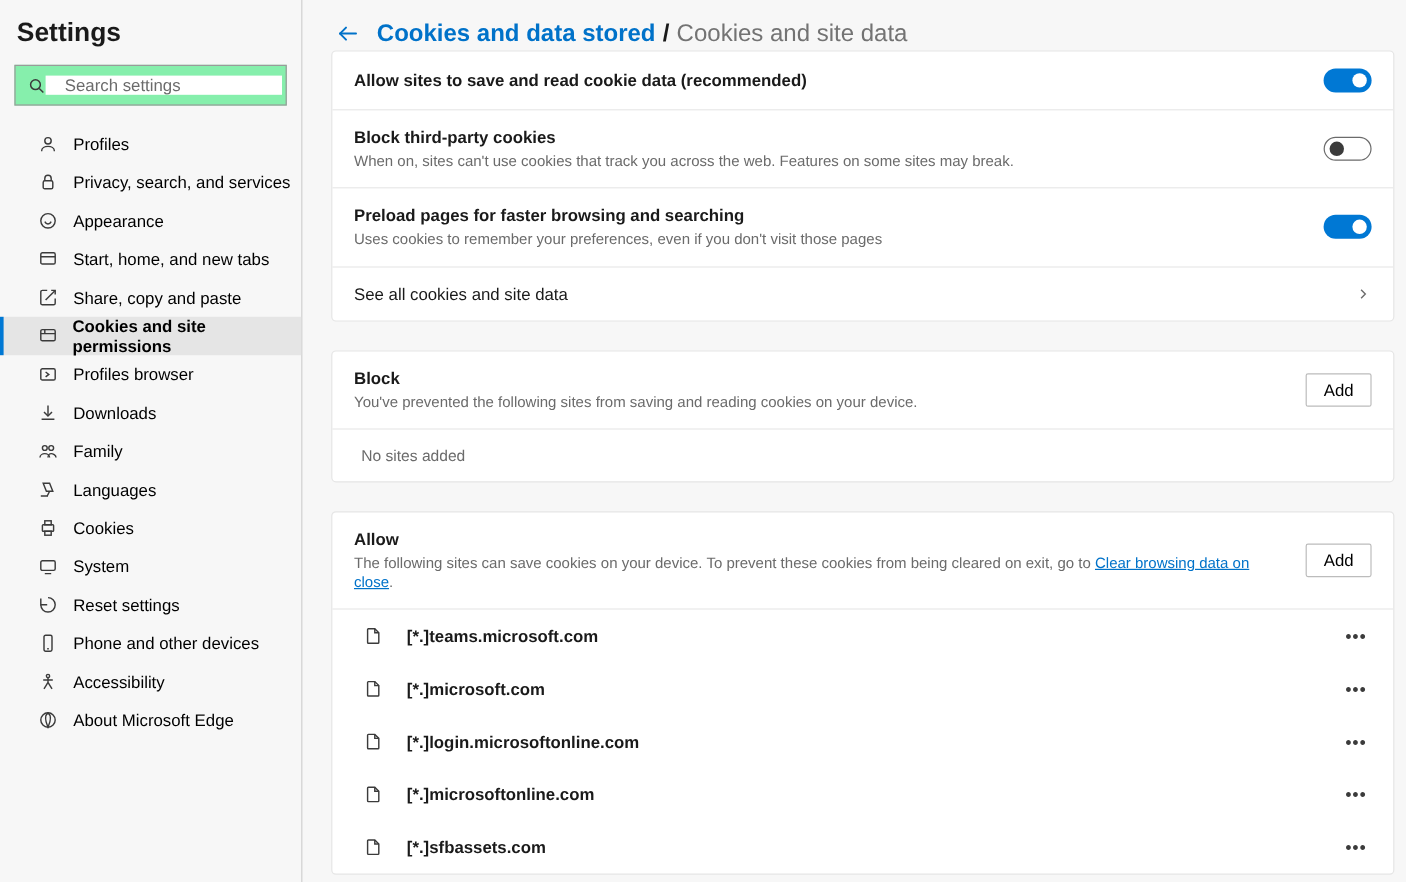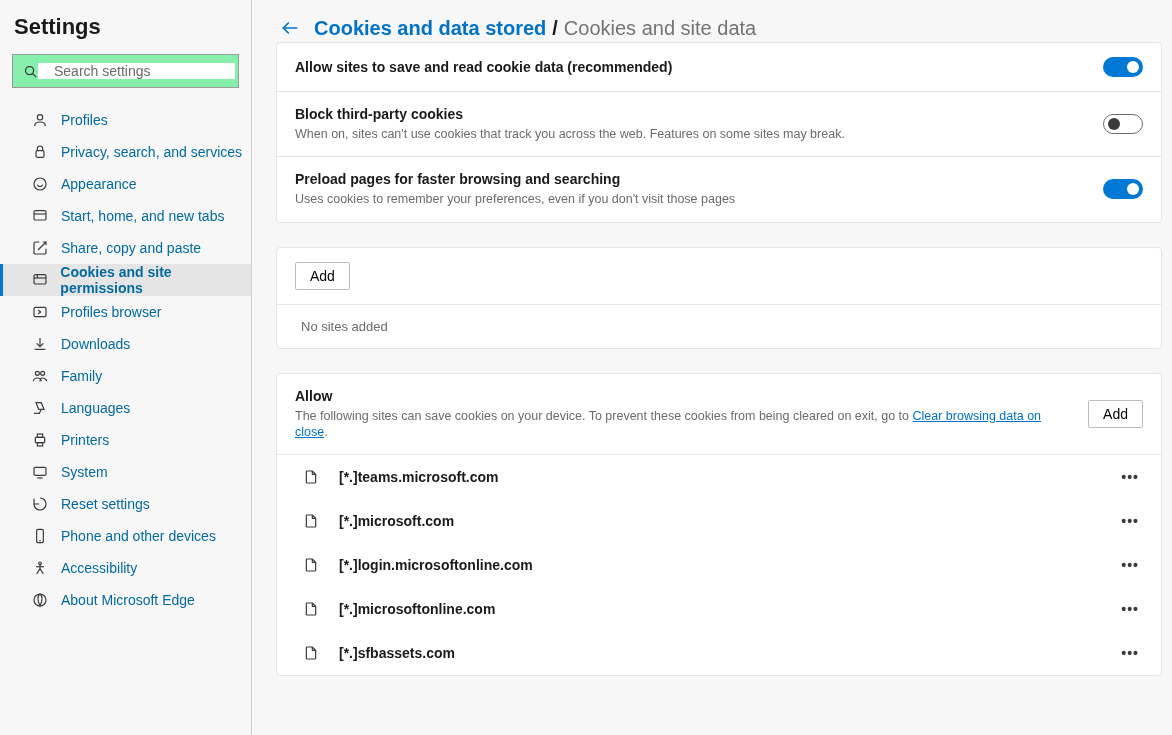--- a/index.html
+++ b/index.html
@@ -64,21 +64,21 @@
   }
   .nav-item .nav-icon {
     width: 18px;
     height: 18px;
     display: flex;
     align-items: center;
     justify-content: center;
     margin-right: 12px;
     color: #3b3b3b;
   }
-  .nav-label { font-size: 14px; color: #0369a1; }
+  .nav-label { font-size: 14px; color: #000000; }
 
   
   .main {
     flex: 1;
     padding: 14px 10px 0 24px;
     overflow-y: auto;
   }
   .breadcrumb {
     display: flex;
     align-items: center;
@@ -99,21 +99,21 @@
 
   .card {
     background: #fff;
     border: 1px solid #e5e5e5;
     border-radius: 4px;
     margin-bottom: 24px;
   }
   .row {
     display: flex;
     align-items: center;
-    justify-content: space-between;
+    justify-content: center;
     padding: 14px 18px;
     border-bottom: 1px solid #e8e8e8;
   }
   .row:last-child { border-bottom: none; }
   .row-body { flex: 1; padding-right: 20px; }
   .row-title { font-size: 14px; font-weight: 600; color: #1a1a1a; }
   .row-desc { font-size: 12.5px; color: #6b6b6b; margin-top: 4px; line-height: 1.3; }
   .row-desc a { color: #0072c9; text-decoration: underline; cursor: pointer; }
 
   .toggle {
@@ -278,21 +278,21 @@
         <span class="nav-label">Languages</span>
       </div>
       <div class="nav-item">
         <span class="nav-icon">
           <svg width="16" height="16" viewBox="0 0 24 24" fill="none" stroke="currentColor" stroke-width="1.8">
             <rect x="5" y="8" width="14" height="8" rx="1"></rect>
             <rect x="8" y="3" width="8" height="5"></rect>
             <rect x="8" y="16" width="8" height="5"></rect>
           </svg>
         </span>
-        <span class="nav-label">Printers</span>
+        <span class="nav-label">Cookies</span>
       </div>
       <div class="nav-item">
         <span class="nav-icon">
           <svg width="16" height="16" viewBox="0 0 24 24" fill="none" stroke="currentColor" stroke-width="1.8">
             <rect x="3" y="5" width="18" height="12" rx="2"></rect>
             <line x1="8" y1="21" x2="16" y2="21"></line>
           </svg>
         </span>
         <span class="nav-label">System</span>
       </div>
@@ -376,25 +376,39 @@
     <div class="row">
       <div class="row-body">
         <div class="row-title">Preload pages for faster browsing and searching</div>
         <div class="row-desc">Uses cookies to remember your preferences, even if you don't visit those pages</div>
       </div>
       <div class="toggle on">
           <div class="knob"></div>
         </div>
     </div>
 
+    <div class="row" style="cursor:pointer;">
+      <div class="row-body">
+        <div class="row-title" style="font-weight:400;">See all cookies and site data</div>
+      </div>
+      <span class="chev-r">
+        <svg width="14" height="14" viewBox="0 0 24 24" fill="none" stroke="#6b6b6b" stroke-width="2">
+            <polyline points="9 18 15 12 9 6"></polyline>
+          </svg>
+      </span>
+    </div>
 
   </section>
 
   <section class="card">
     <div class="row">
+      <div class="row-body">
+        <div class="row-title">Block</div>
+        <div class="row-desc">You've prevented the following sites from saving and reading cookies on your device.</div>
+      </div>
       <button class="add-btn">Add</button>
     </div>
     <div class="empty">No sites added</div>
   </section>
 
   <section class="card" style="margin-bottom:0;">
     <div class="row">
       <div class="row-body">
         <div class="row-title">Allow</div>
         <div class="row-desc">

